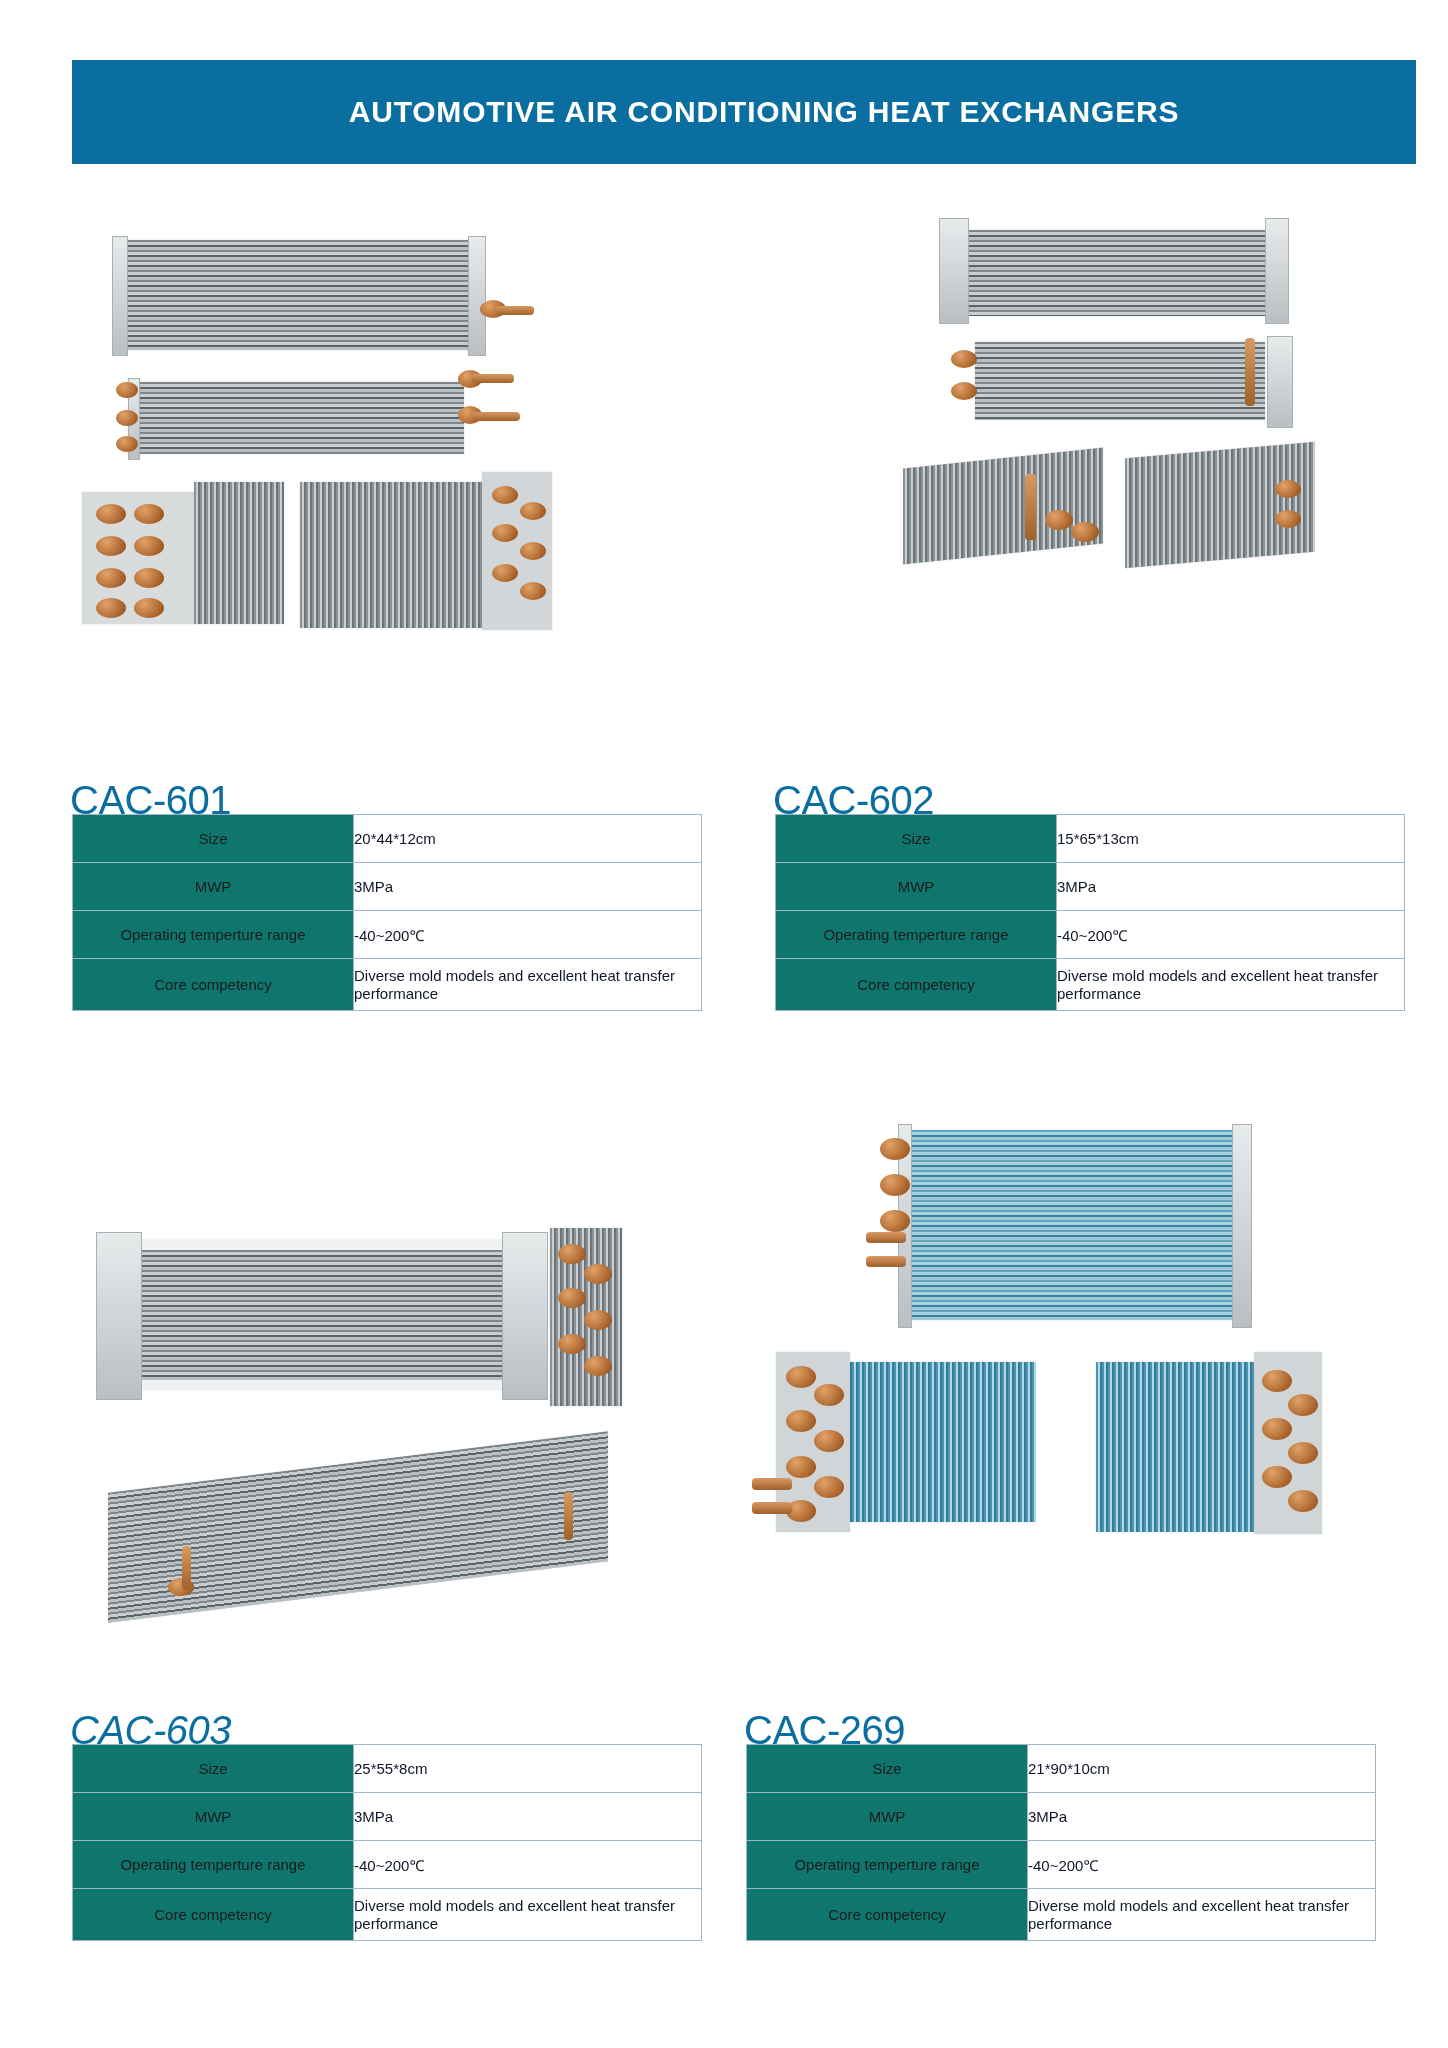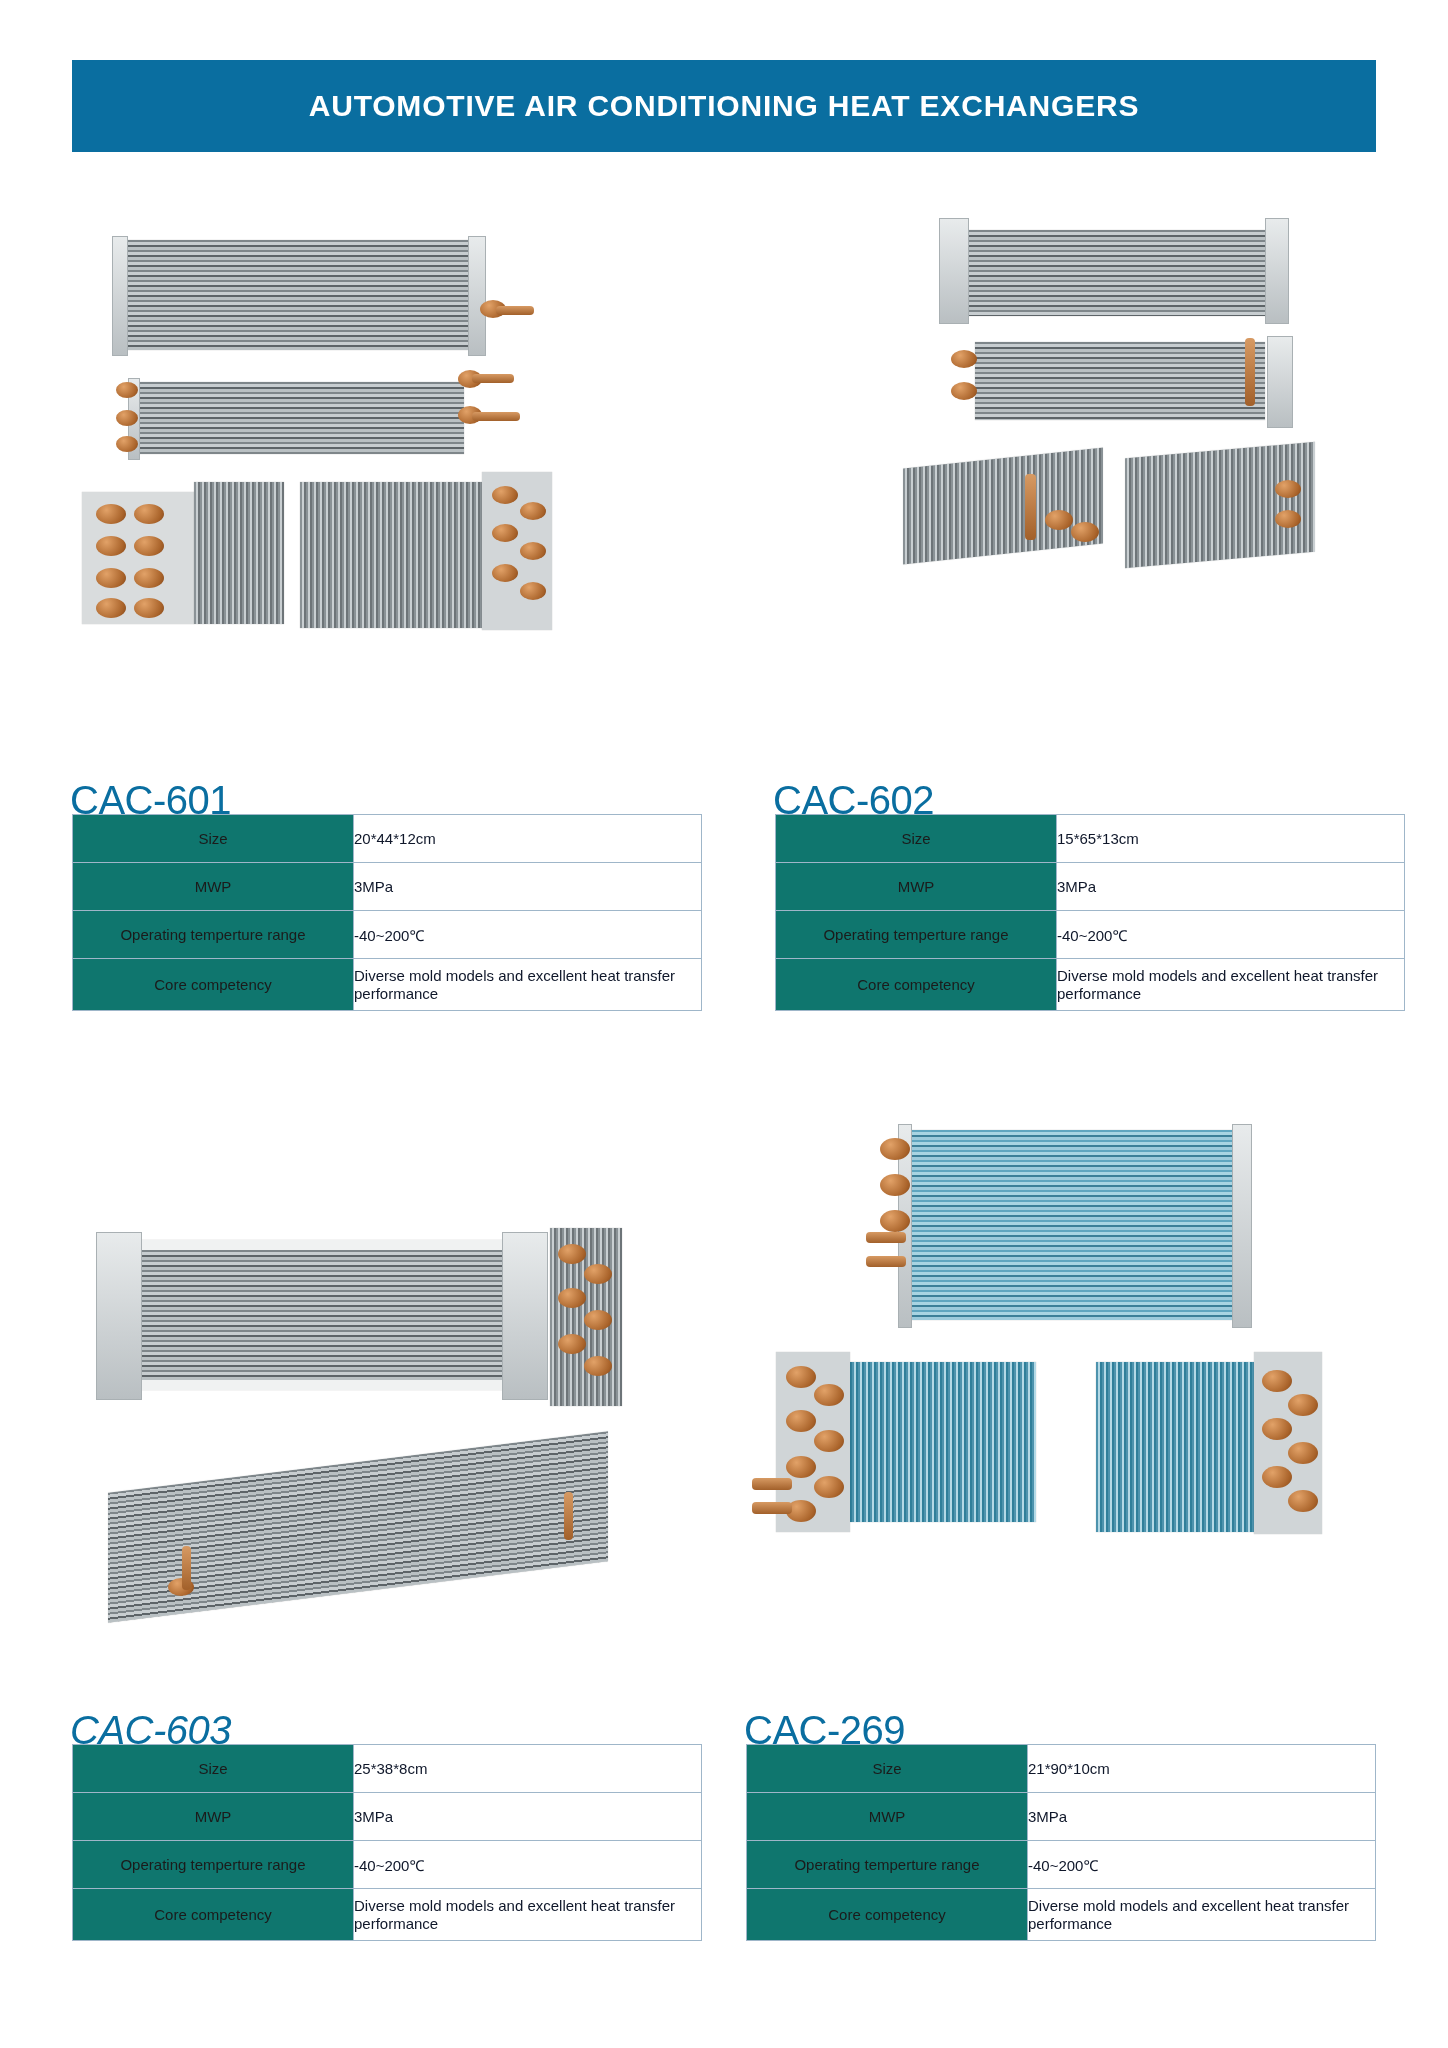--- a/index.html
+++ b/index.html
@@ -20,25 +20,26 @@
     width: 1448px;
     height: 2048px;
   }
 
   
   .banner {
     position: absolute;
     left: 72px;
     top: 60px;
     width: 1304px;
-    height: 92px;
+    height: 104px;
     background: #0a6ea0;
     display: flex;
     align-items: center;
     justify-content: center;
+    padding-left: 40px;
   }
   .banner-title {
     color: #ffffff;
     font-size: 30px;
     font-weight: bold;
     letter-spacing: 0.8px;
     text-align: center;
   }
 
   
@@ -319,21 +320,21 @@
       <div class="copper-tube" style="left:110px; top:466px; width:9px; height:44px;"></div>
       <div class="copper-tube" style="left:492px; top:412px; width:9px; height:48px;"></div>
     </div>
 
     <h2 class="product-title" style="margin-left:-2px;font-style:italic;">CAC-603</h2>
 
     <table class="spec">
       <tbody>
           <tr>
         <td class="key">Size</td>
-        <td class="val">25*38*8cm</td>
+        <td class="val">25*55*8cm</td>
       </tr>
       <tr>
         <td class="key">MWP</td>
         <td class="val">3MPa</td>
       </tr>
       <tr>
         <td class="key">Operating temperture range</td>
         <td class="val">-40~200℃</td>
       </tr>
       <tr>

